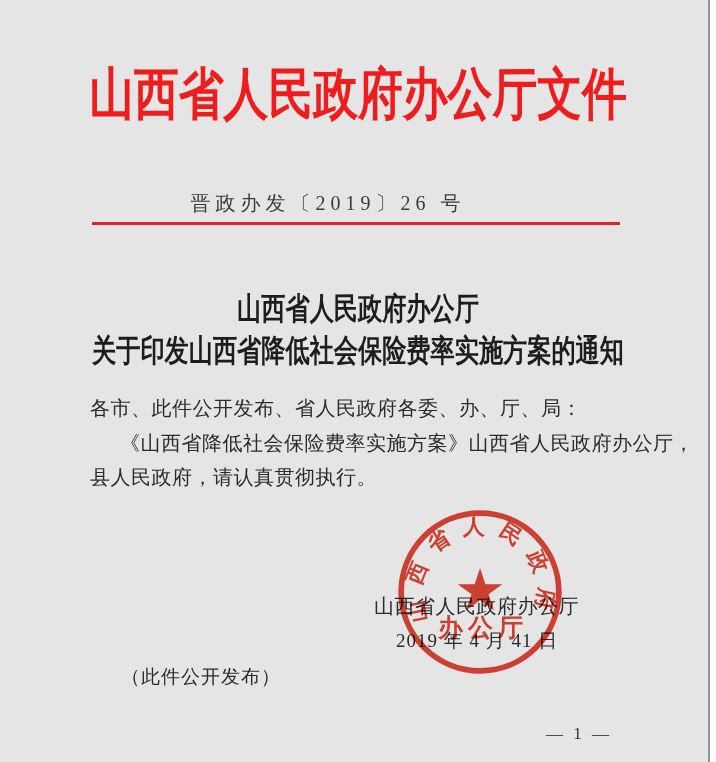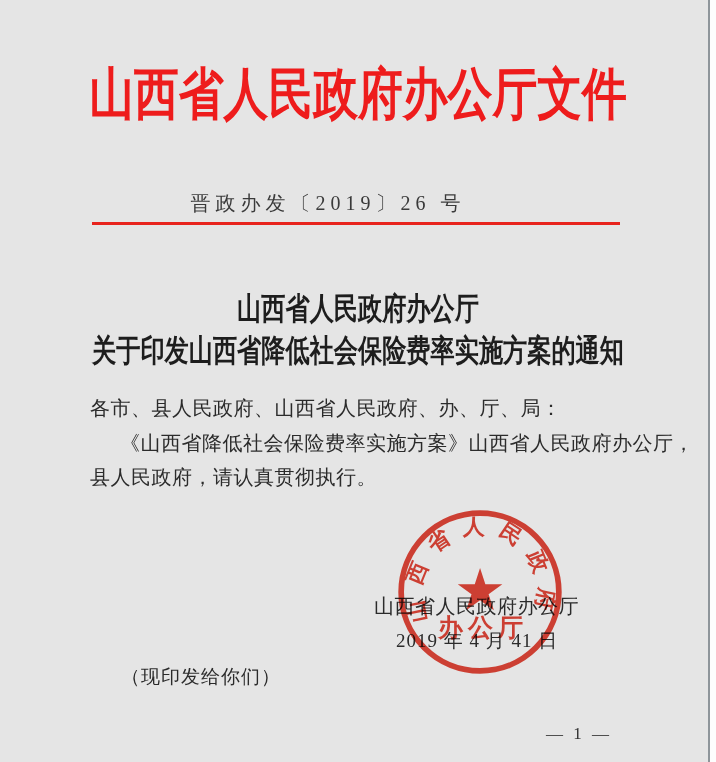--- a/index.html
+++ b/index.html
@@ -105,38 +105,38 @@
   <div class="doc-number">晋政办发〔2019〕26 号</div>
 
   <div class="red-rule"></div>
 
   <div class="doc-title">
     <div>山西省人民政府办公厅</div>
     <div>关于印发山西省降低社会保险费率实施方案的通知</div>
   </div>
 
   <div class="body-text">
-    <div class="body-line">各市、县人民政府、山西省人民政府、办、厅、局：</div>
+    <div class="body-line">各市、此件公开发布、省人民政府各委、办、厅、局：</div>
     <div class="body-line indent">《山西省降低社会保险费率实施方案》山西省人民政府办公厅，</div>
     <div class="body-line">县人民政府，请认真贯彻执行。</div>
   </div>
 
   <div class="signer">山西省人民政府办公厅</div>
   <div class="sign-date">2019 年 4 月 41 日</div>
 
   <svg class="seal" viewBox="0 0 160 160">
     <circle cx="80" cy="80" r="76" fill="none" stroke="#e23a2b" stroke-width="5.5"></circle>
     <path id="sealArc" d="M 29.2 103.7 A 56 56 0 1 1 130.8 103.7" fill="none"></path>
     <text font-size="21" fill="#e23a2b" letter-spacing="12" font-weight="bold">
       <textPath href="#sealArc" startOffset="50%" text-anchor="middle">山西省人民政府</textPath>
     </text>
     <text x="80" y="97" text-anchor="middle" font-size="56" fill="#e23a2b">★</text>
     <text x="83" y="122" text-anchor="middle" font-size="24" fill="#e23a2b" letter-spacing="5" font-weight="bold">办公厅</text>
   </svg>
 
-  <div class="public-note">（现印发给你们）</div>
+  <div class="public-note">（此件公开发布）</div>
 
   <div class="page-number">— 1 —</div>
 
   <div class="scan-edge-strip"></div>
   <div class="scan-edge-line"></div>
 
 </div>
 
 </body></html>

